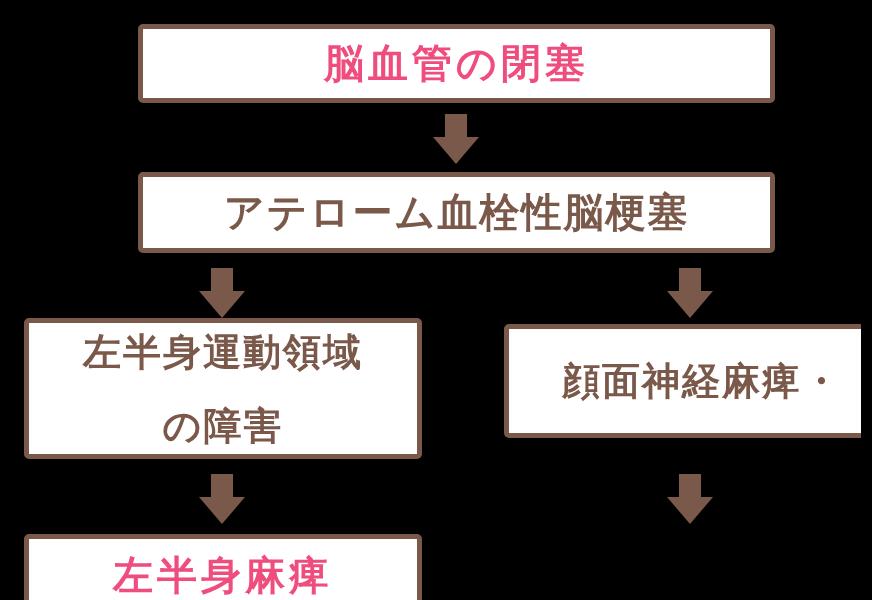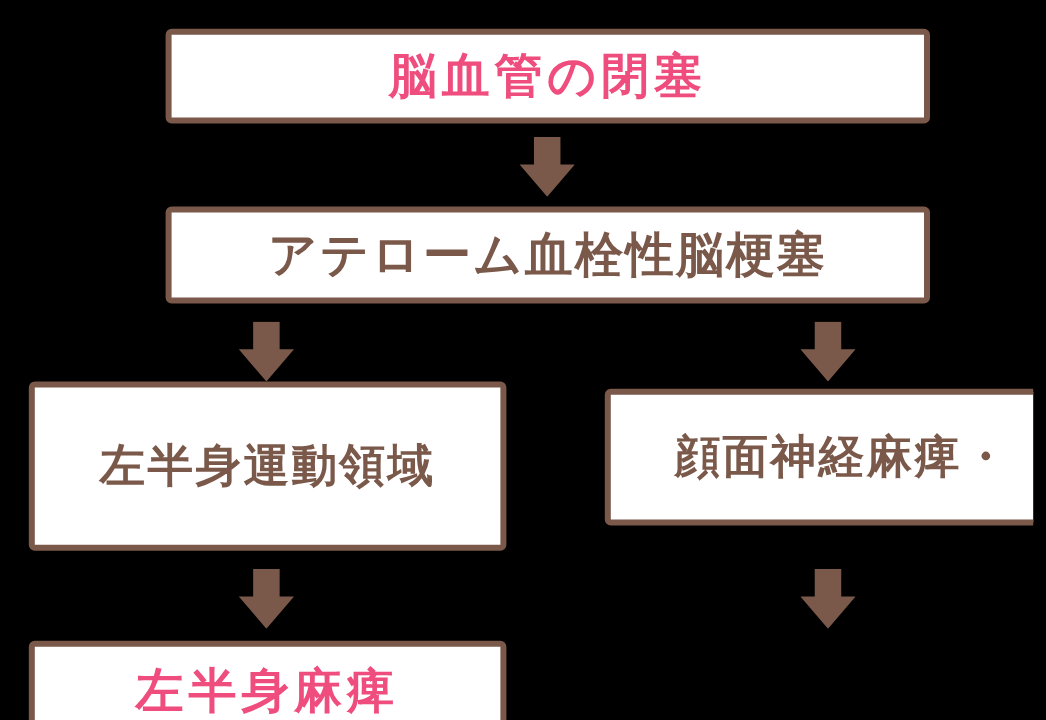--- a/index.html
+++ b/index.html
@@ -59,20 +59,21 @@
 
   <div class="box n1 brown">
     <span class="label-line">アテローム血栓性脳梗塞</span>
   </div>
 
   <div class="arrow a2l"></div>
   <div class="arrow a2r"></div>
 
   <div class="box n2 brown">
     <span class="label-line">左半身運動領域</span>
+    <span class="label-line">の障害</span>
   </div>
 
   <div class="box n3 brown">
     <span class="label-line">顔面神経麻痺・</span>
   </div>
 
   <div class="arrow a3l"></div>
   <div class="arrow a3r"></div>
 
   <div class="box n4 pink">

